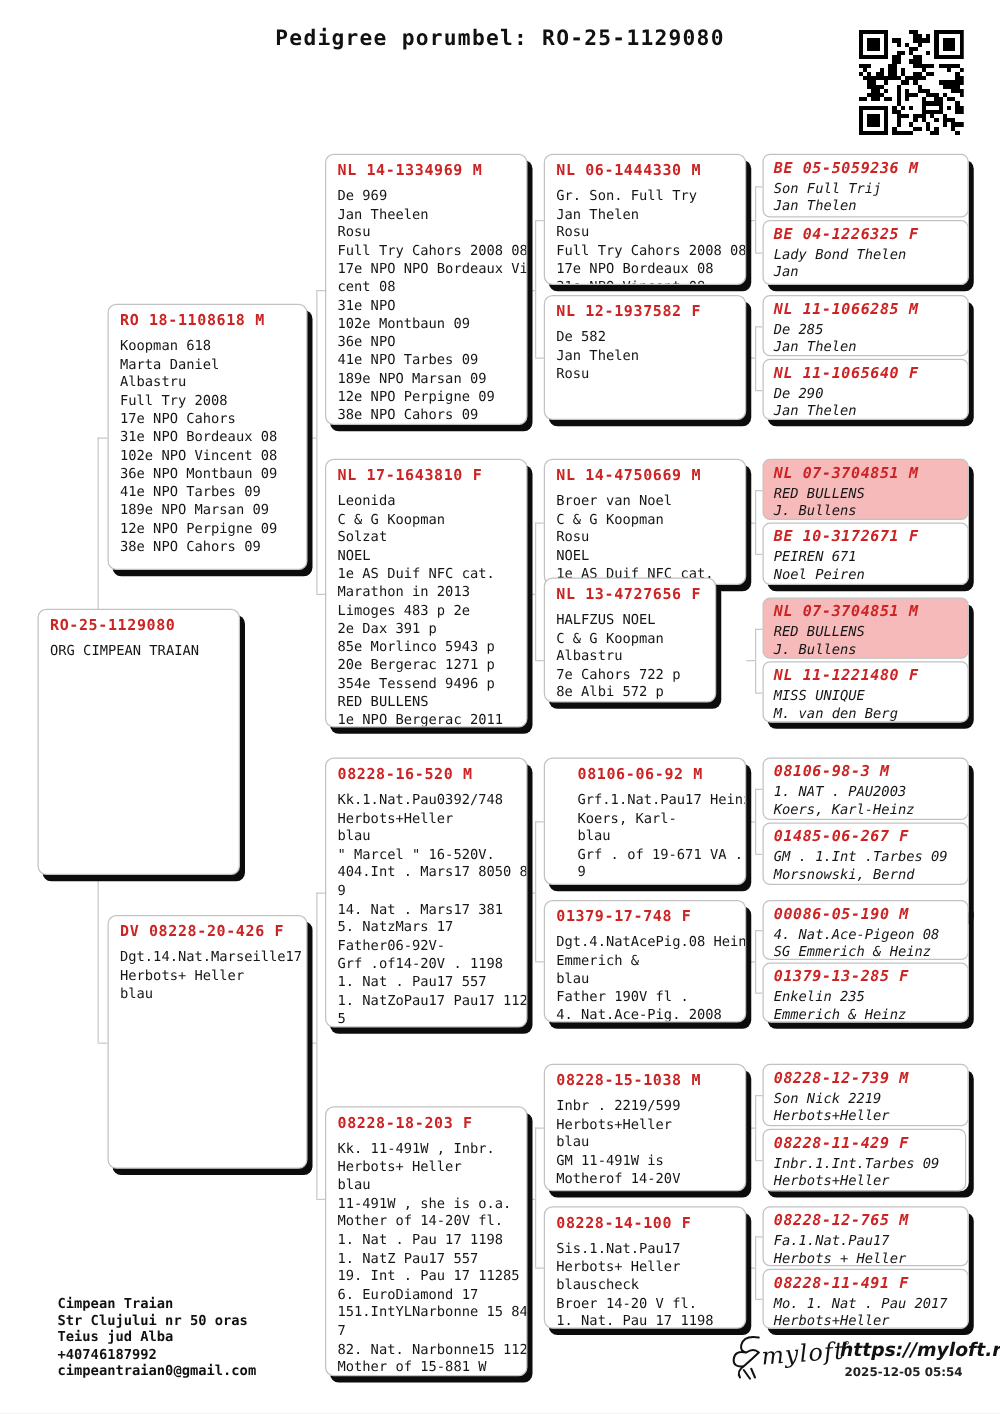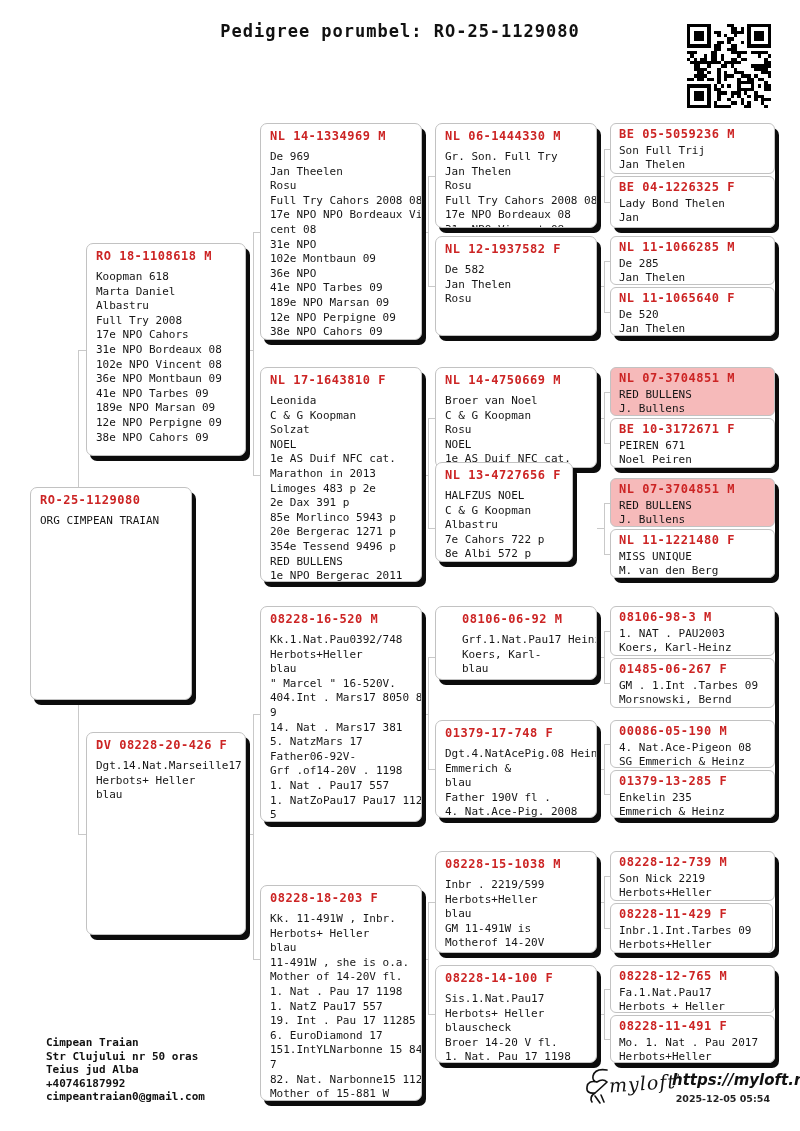--- a/index.html
+++ b/index.html
@@ -8,21 +8,21 @@
         --red:#cc2424;--pink:#f6baba;--line:#c9c9c9;--border:#c2c2c2;--shadow:#0c0c0c;}
   .title{position:absolute;top:21px;left:0;width:100%;text-align:center;
          font-weight:bold;font-size:17px;letter-spacing:1px;color:#111;white-space:nowrap;}
   .qr{position:absolute;left:687px;top:24px;width:84px;height:84px;}
   .box{position:absolute;background:#fff;border:1px solid var(--border);border-radius:7px;
        box-shadow:4px 5px 0 0 var(--shadow);padding:5px 9px;overflow:hidden;box-sizing:border-box;}
   .box .ring{color:var(--red);font-weight:bold;font-size:12px;letter-spacing:.5px;
              margin-bottom:6px;white-space:nowrap;line-height:15px;}
   .box .bl{font-size:11px;line-height:14.6px;color:#161616;white-space:nowrap;}
   .box.hl{background:var(--pink);}
-  .pair{position:absolute;border-radius:7px;box-shadow:4px 5px 0 0 var(--shadow);}
+  .pair{position:absolute;border-radius:7px;box-shadow:4px 5px 0 0 var(--shadow);font-style:italic;}
   .pair .box{position:absolute;left:0;width:100%;box-shadow:none;border-radius:6px;padding:3px 8px;}
   .pair .box .ring{margin-bottom:2px;line-height:15px;}
   .pair .box .bl{line-height:13.8px;}
   .cn{position:absolute;background:var(--line);}
   .owner{position:absolute;left:46px;top:1036px;font-weight:bold;font-size:11px;
          line-height:13.5px;color:#111;}
   .logo{position:absolute;left:583px;top:1066px;width:88px;height:42px;}
   .logo .word{position:absolute;left:26px;top:6px;font-family:"DejaVu Serif",serif;
               font-style:italic;font-size:19px;color:#111;transform:rotate(-4deg);letter-spacing:1px;}
   .logo .deg{font-size:9px;vertical-align:super;}
@@ -424,21 +424,21 @@
       </div>
       <div class="box" style="left: 435px; top: 462px; width: 138px; height: 100px;">
         <div class="ring">NL 13-4727656 F</div>
         <div class="bl">HALFZUS NOEL</div>
         <div class="bl">C &amp; G Koopman</div>
         <div class="bl">Albastru</div>
         <div class="bl">7e Cahors 722 p</div>
         <div class="bl">8e Albi 572 p</div>
         <div class="bl">90e Bergerac 1798</div>
       </div>
-      <div class="box" style="left: 435px; top: 606px; width: 162px; height: 74px; padding-left: 26px;">
+      <div class="box" style="left: 435px; top: 606px; width: 162px; height: 102px; padding-left: 26px;">
         <div class="ring">08106-06-92 M</div>
         <div class="bl">Grf.1.Nat.Pau17 Heinz</div>
         <div class="bl">Koers, Karl-</div>
         <div class="bl">blau</div>
         <div class="bl">Grf . of 19-671 VA . 107</div>
         <div class="bl">9</div>
         <div class="bl">86. NatZMarseill 09 W</div>
       </div>
       <div class="box" style="left: 435px; top: 720px; width: 162px; height: 98px;">
         <div class="ring">01379-17-748 F</div>
@@ -478,21 +478,21 @@
         </div>
       </div>
       <div class="pair" style="left: 610px; top: 236px; width: 165px; height: 100px;">
         <div class="box" style="left: 0px; top: 0px; width: 165px; height: 49px; position: absolute;">
           <div class="ring">NL 11-1066285 M</div>
           <div class="bl">De 285</div>
           <div class="bl">Jan Thelen</div>
         </div>
         <div class="box" style="left: 0px; top: 51px; width: 165px; height: 49px; position: absolute;">
           <div class="ring">NL 11-1065640 F</div>
-          <div class="bl">De 520</div>
+          <div class="bl">De 290</div>
           <div class="bl">Jan Thelen</div>
         </div>
       </div>
       <div class="pair" style="left: 610px; top: 367px; width: 165px; height: 101px;">
         <div class="box hl" style="left: 0px; top: 0px; width: 165px; height: 49px; position: absolute;">
           <div class="ring">NL 07-3704851 M</div>
           <div class="bl">RED BULLENS</div>
           <div class="bl">J. Bullens</div>
         </div>
         <div class="box" style="left: 0px; top: 51px; width: 165px; height: 50px; position: absolute;">

